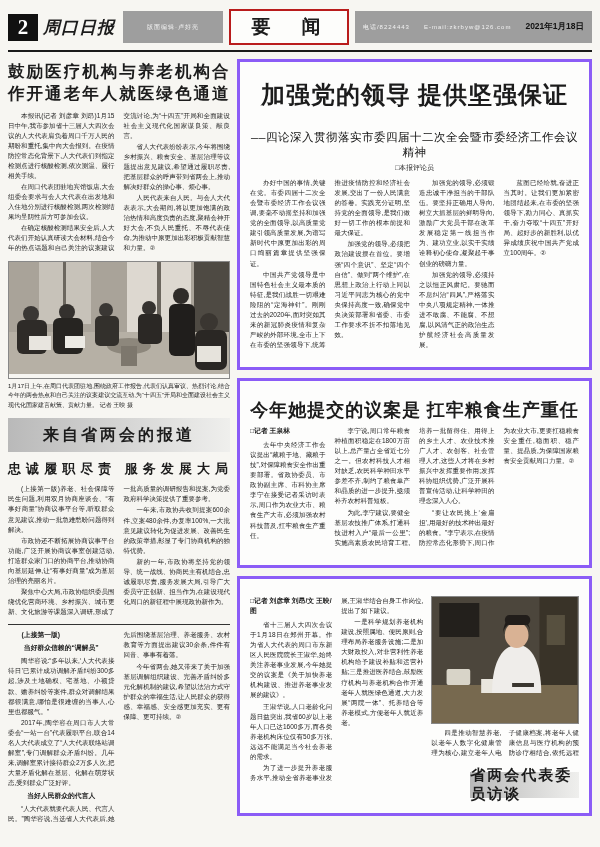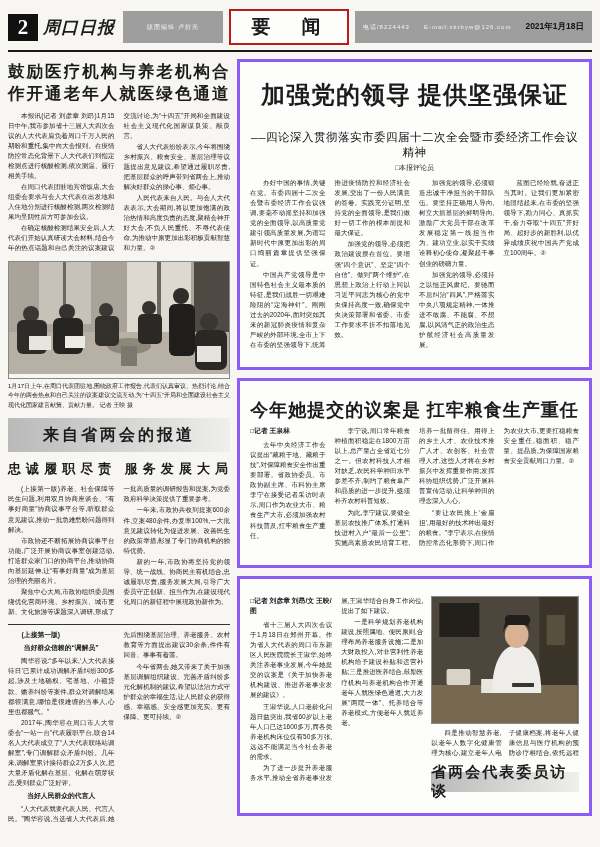--- a/index.html
+++ b/index.html
@@ -31,21 +31,21 @@
     font-size:16.5px;line-height:1.32;letter-spacing:1.5px;text-align:justify;text-align-last:justify;margin:2px 0 6px 0;}
   .headline-md{font-family:"Liberation Serif","DejaVu Serif",serif;font-weight:bold;
     font-size:13px;letter-spacing:2px;text-align:justify;text-align-last:justify;margin:8px 0 6px 0;}
   .cols2{column-count:2;column-gap:9px;column-fill:auto;overflow:hidden;}
   .cols4{column-count:4;column-gap:9px;column-fill:auto;overflow:hidden;}
   .para{font-size:6.5px;line-height:1.55;text-align:justify;margin:0 0 1px 0;text-indent:2em;color:#222;}
   .caption{font-size:6px;line-height:1.6;text-align:justify;color:#222;margin:3px 0 2px 0;}
   .banner{background:linear-gradient(to right,#b9b9b9,#efefed);display:flex;align-items:center;justify-content:center;
     font-family:"Liberation Serif",serif;font-weight:bold;}
   .banner1{height:34px;font-size:16px;letter-spacing:3px;margin:8px 0 4px 0;}
-  .banner2{height:20px;font-size:15px;letter-spacing:2px;margin-top:6px;}
+  .banner2{height:26px;font-size:15px;letter-spacing:2px;margin-top:6px;margin-left:39px;}
   .divider{border-top:1px solid #333;margin:6px 0 5px 0;}
   .subhead{font-size:6.8px;font-weight:bold;text-align:center;margin:3px 0;}
   .lead-line{font-size:6.8px;font-weight:bold;text-indent:2em;margin:0 0 2px 0;}
   
   .box{border:3px solid #8b5cf6;background:#fdfdfc;padding:13px 10px;margin-bottom:8px;}
   .box-title-1{font-family:"Liberation Serif","DejaVu Serif",serif;font-weight:bold;font-size:24px;
     text-align:center;letter-spacing:1px;margin:4px 0 2px 0;}
   .box-title-2{font-family:"Liberation Serif","DejaVu Serif",serif;font-weight:bold;font-size:18px;
     text-align:center;letter-spacing:1px;margin:4px 0 2px 0;}
   .box-subtitle{font-family:Liberation Mono, monospace;font-size:11.5px;text-align:center;

